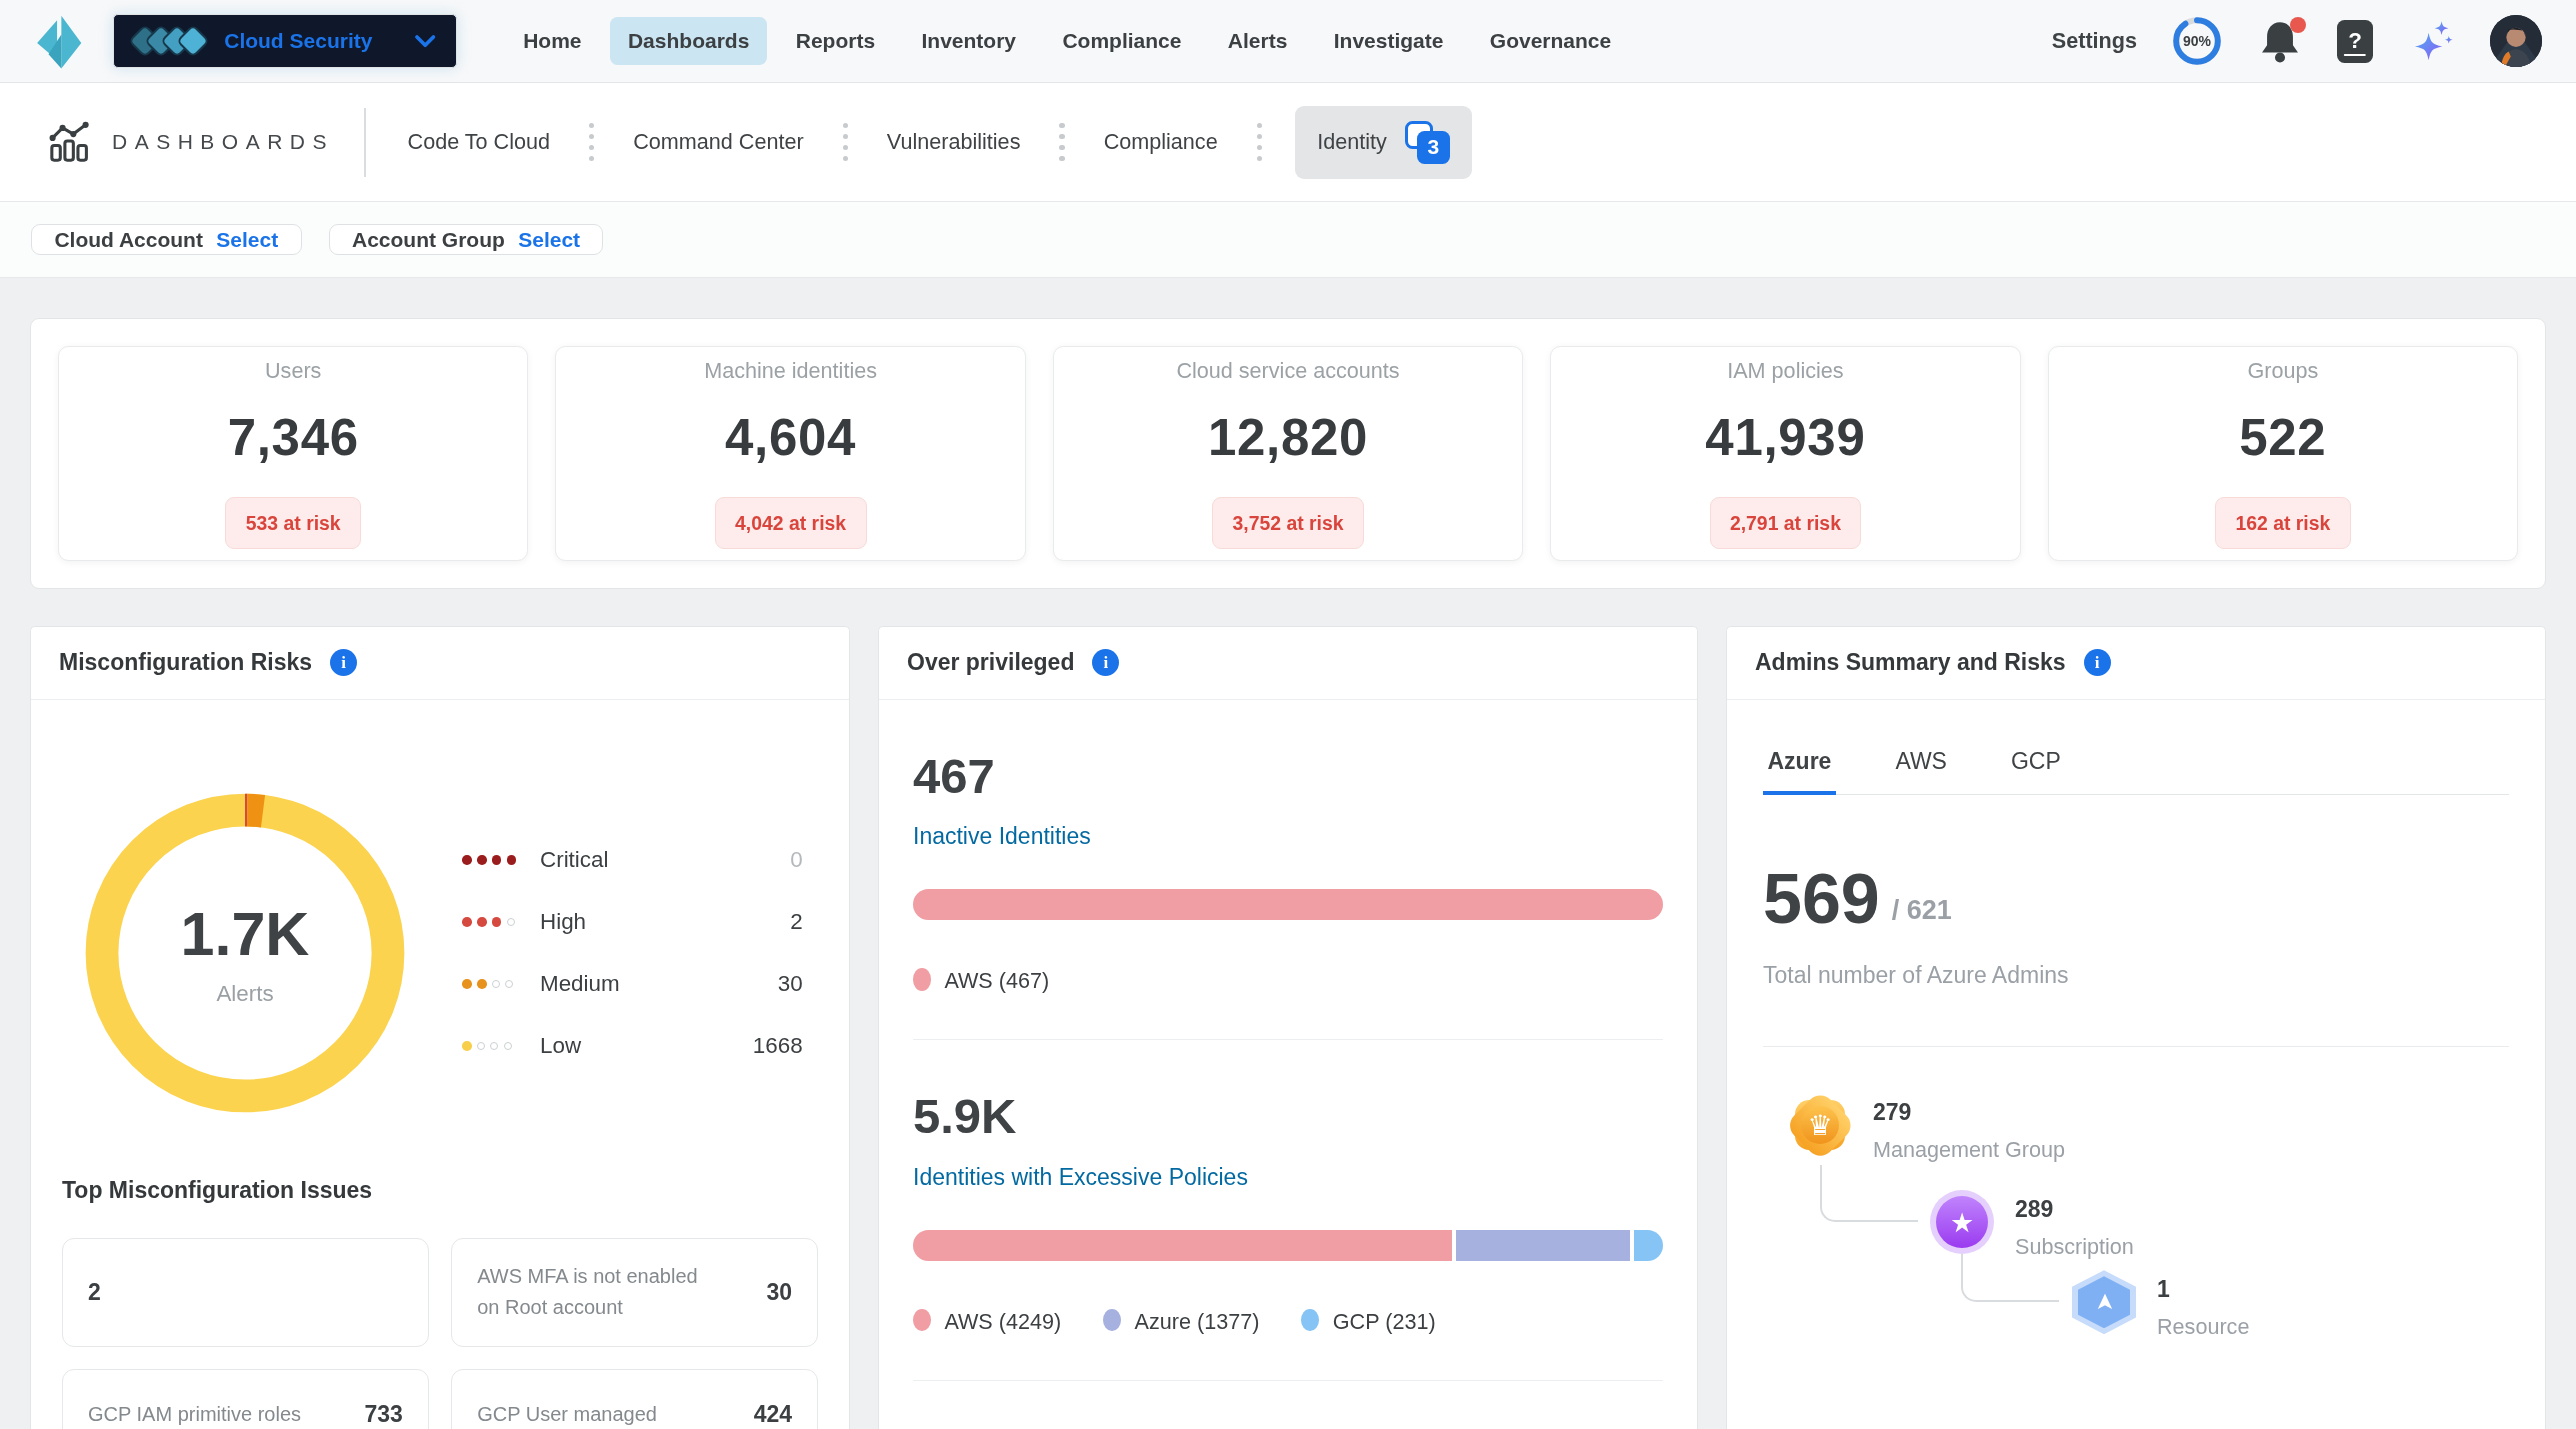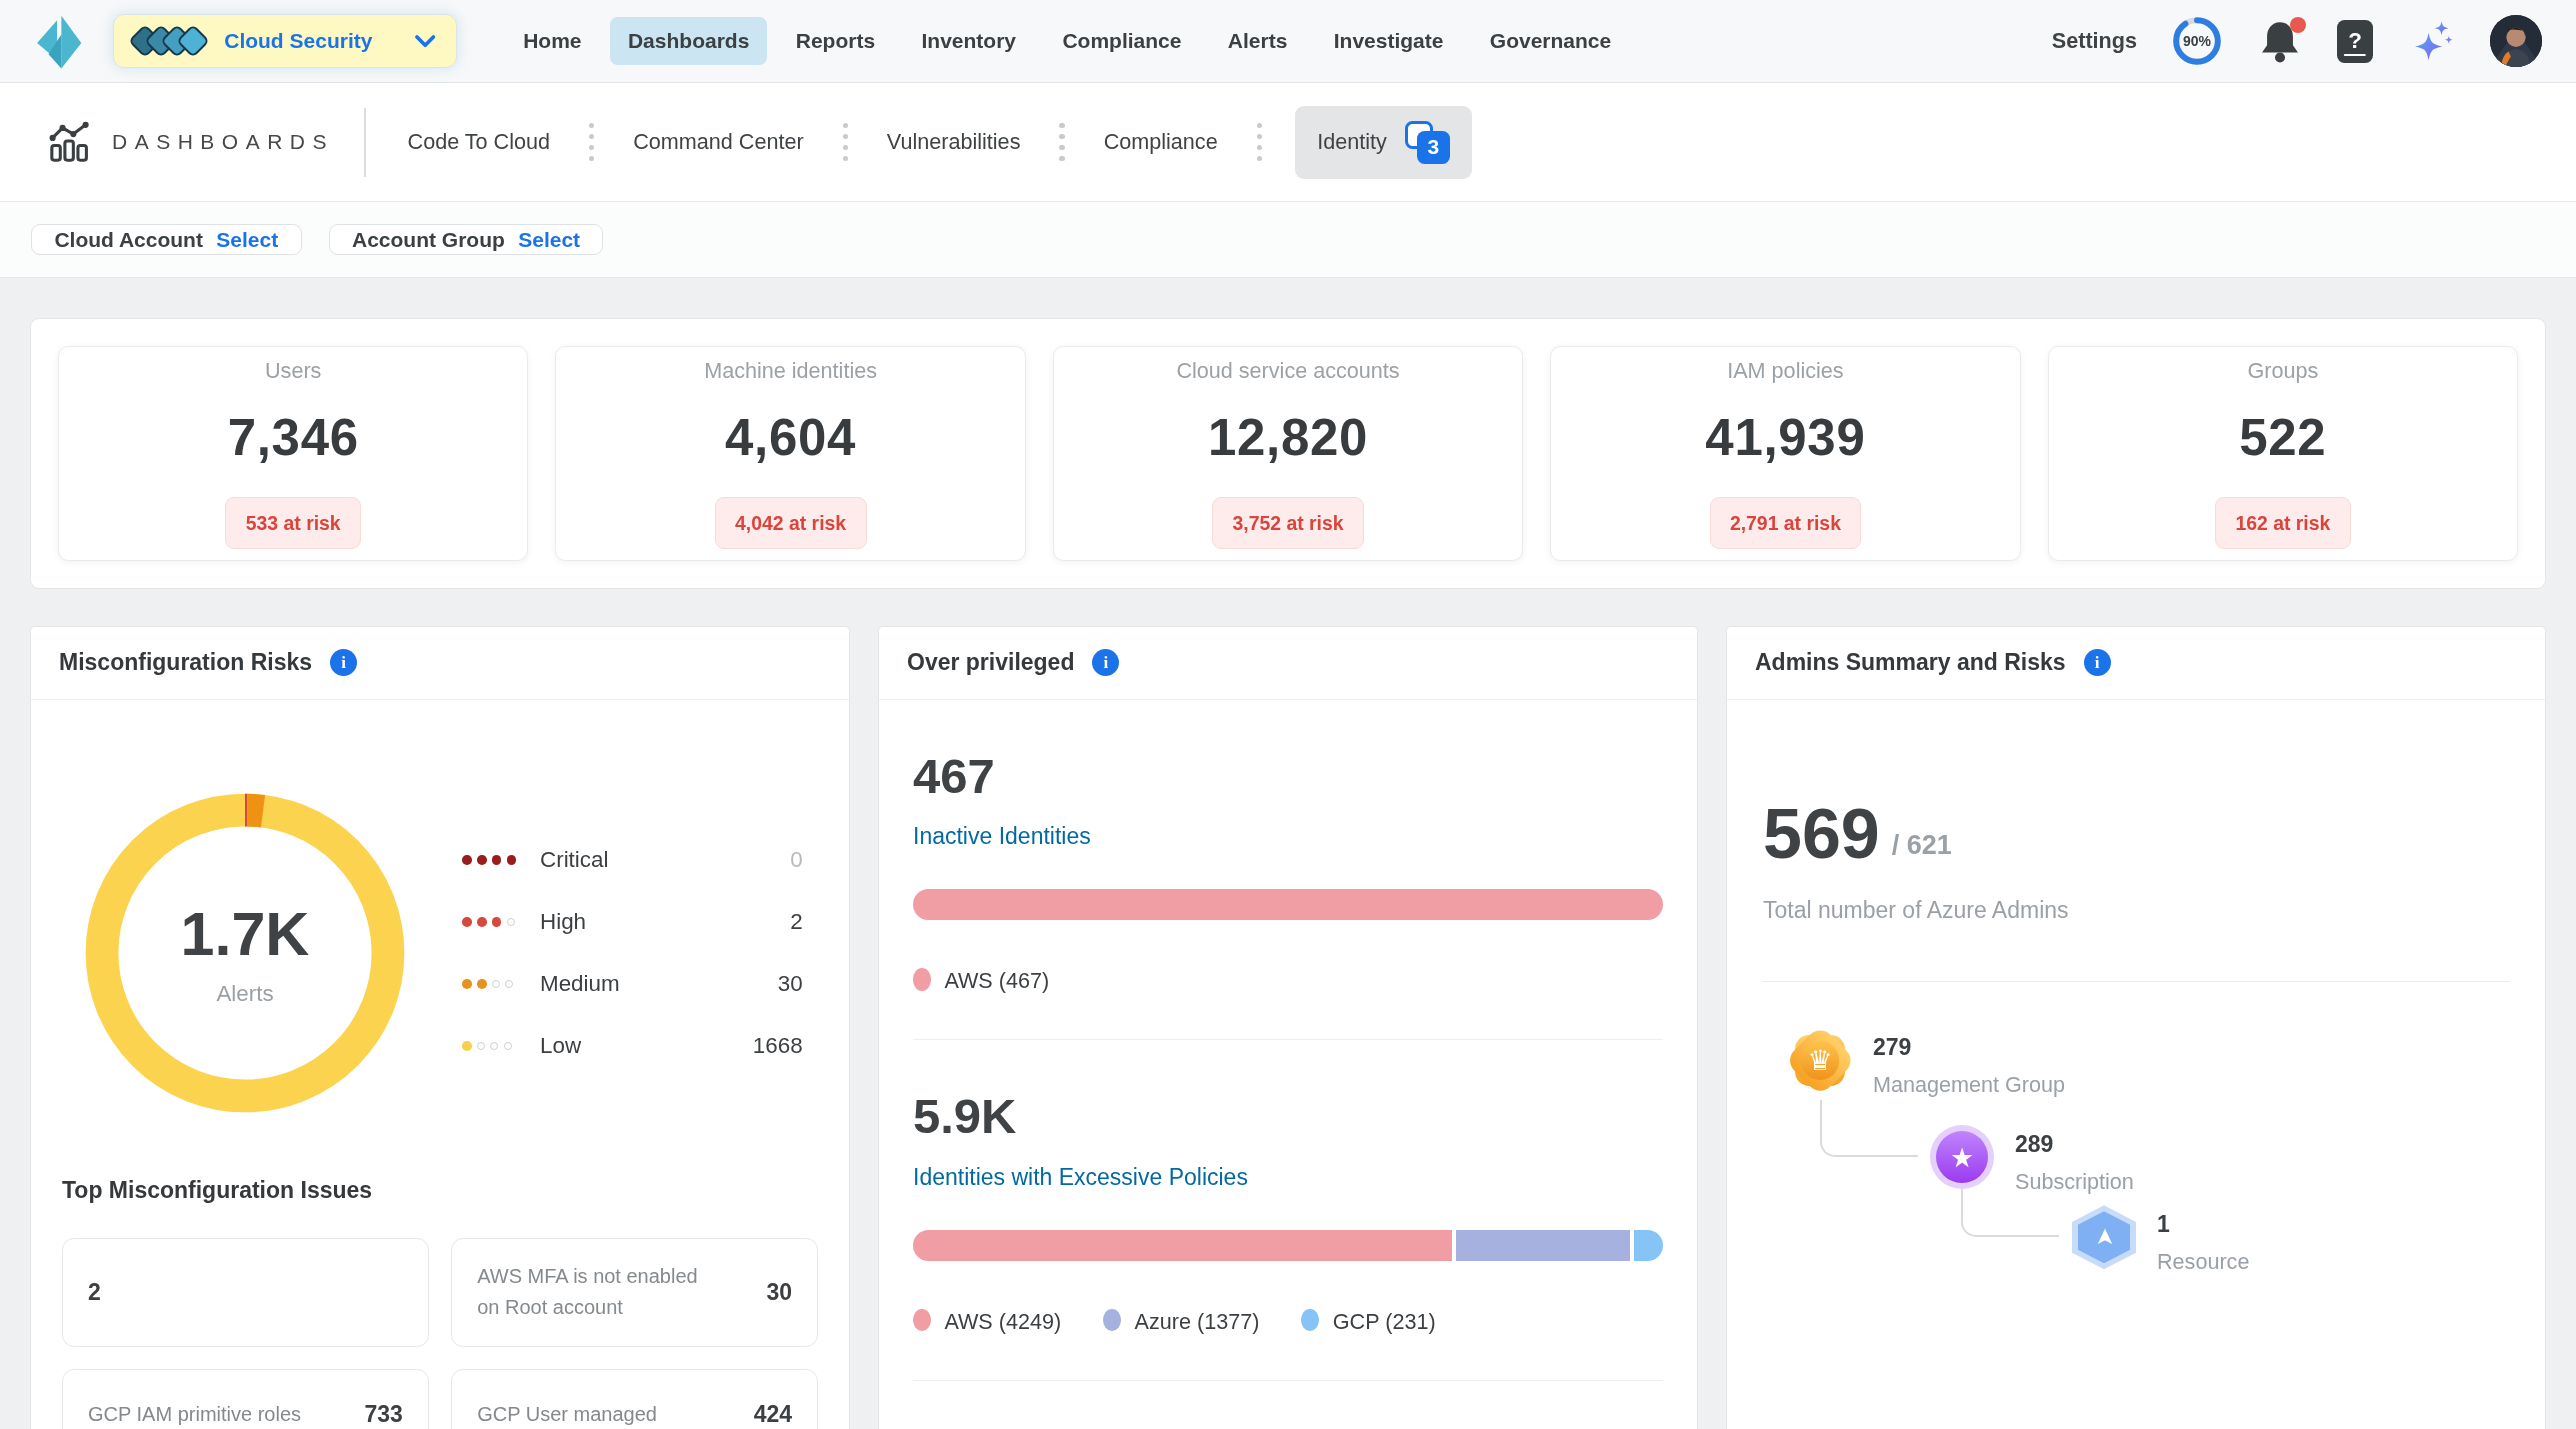--- a/index.html
+++ b/index.html
@@ -4,22 +4,22 @@
 <style>
   html,body{margin:0;padding:0;background:#eef0f1;}
   *{box-sizing:border-box;}
   .screen{position:relative;width:2576px;height:1430px;overflow:hidden;
     background:#eef0f1;font-family:"Liberation Sans",sans-serif;color:#3c4043;}
 
   
   .topbar{height:83px;background:#f7f8f9;border-bottom:1.5px solid #e3e6e8;
     display:flex;align-items:center;padding:0 34px;}
   .logo{width:49px;height:57px;flex:0 0 auto;}
-  .product-select{margin-left:30px;height:54px;background:#fef9c3;border:1.5px solid #e0e3e5;
-    border-radius:11px;display:flex;align-items:center;padding:0 19.4px;
+  .product-select{margin-left:30px;height:54px;background:#0f172a;border:1.5px solid #e0e3e5;
+    border-radius:5px;display:flex;align-items:center;padding:0 19.4px;
     box-shadow:0 0 13.4px rgba(130,190,225,.35);cursor:pointer;}
   .diamond{width:24px;height:24px;border:2.2px solid #17384a;border-radius:6px;
     transform:rotate(45deg);position:relative;}
   .diamond+.diamond{margin-left:-8.2px;}
   .d1{background:#2f7089;z-index:1;} .d2{background:#3a89a7;z-index:2;}
   .d3{background:#44a0c2;z-index:3;} .d4{background:#4eb2d6;z-index:4;}
   .product-label{color:#1a73e8;font-size:21px;font-weight:700;margin:0 42px 0 19.4px;}
   .nav{display:flex;align-items:flex-start;margin-left:48px;gap:10.4px;}
   .nav-item{font-size:21px;font-weight:600;color:#3c4043;padding:12px 18px;border-radius:7.5px;cursor:pointer;white-space:nowrap;}
   .nav-item.active{background:#cbe5f3;font-weight:700;}
@@ -452,20 +452,25 @@
 
         </div>
       </div>
 
       <div class="panel">
         <div class="panel-header">
           <span class="panel-title">Admins Summary and Risks</span>
           <span class="info-icon">i</span>
         </div>
         <div class="adm-body">
+          <div class="adm-tabs">
+            <span class="adm-tab active">Azure</span>
+            <span class="adm-tab">AWS</span>
+            <span class="adm-tab">GCP</span>
+          </div>
           <div class="adm-total">
             <span class="adm-total-value">569</span>
             <span class="adm-total-suffix">/ 621</span>
           </div>
           <div class="adm-total-label">Total number of Azure Admins</div>
           <div class="adm-divider"></div>
 
           <div class="adm-tree">
             <div class="tree-item" style="left:25px;top:0;">
               <span class="tree-icon">

